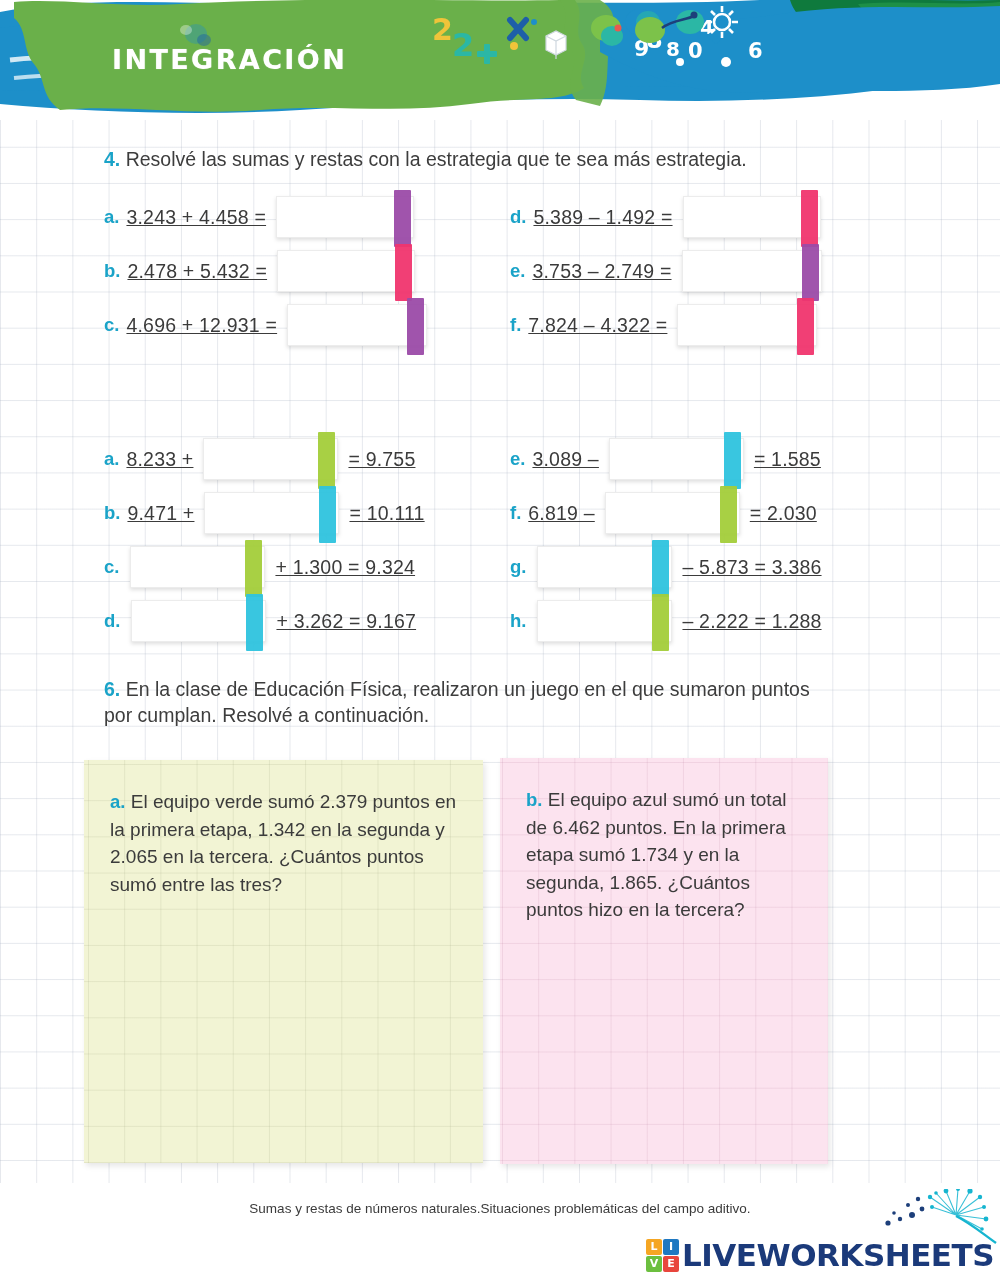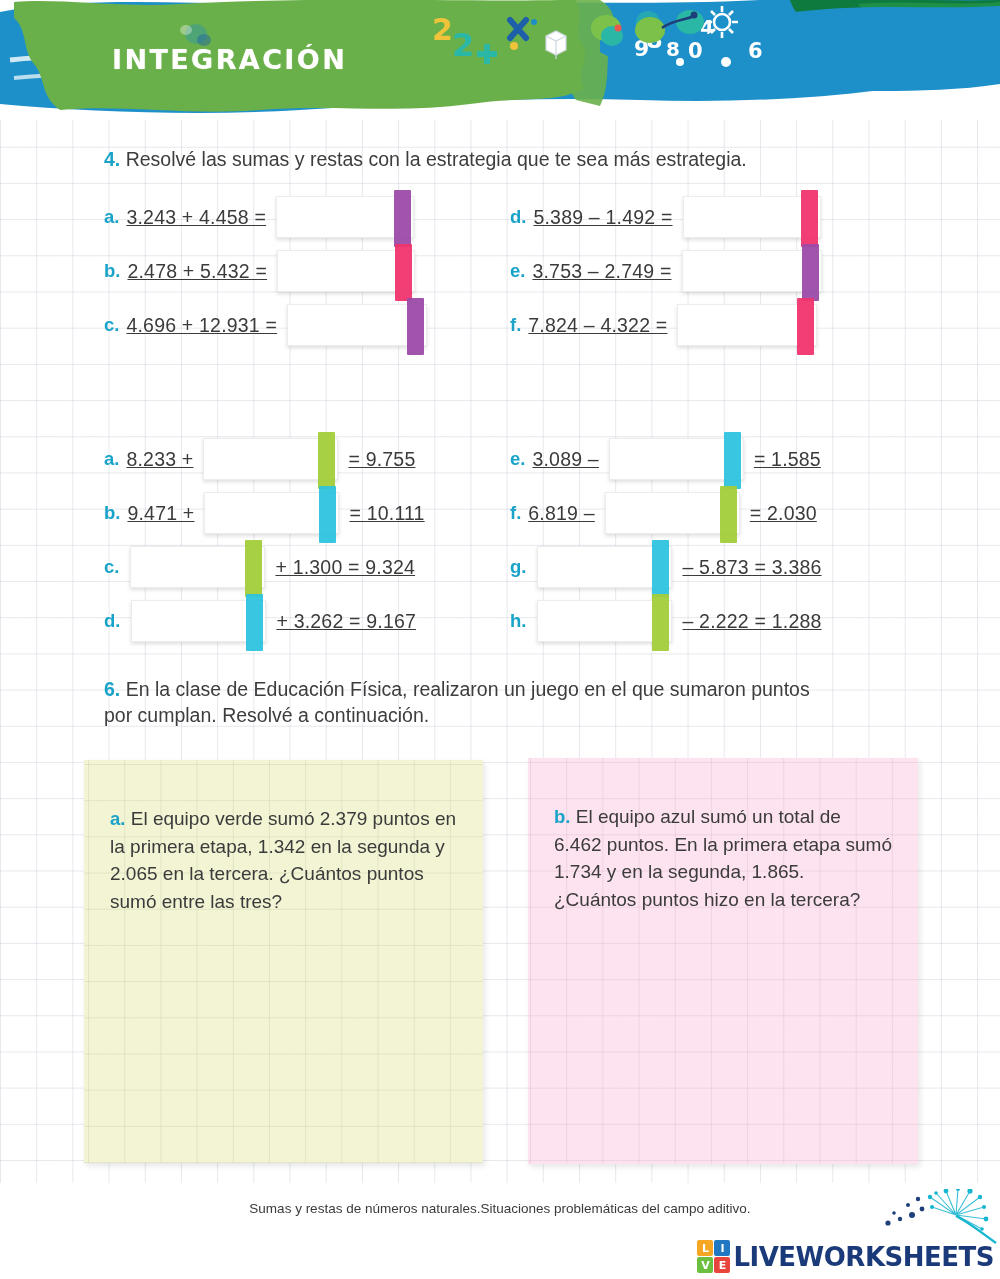--- a/index.html
+++ b/index.html
@@ -107,21 +107,21 @@
     opacity: .95;
   }
   .tab-purple { --tab: #9B4BA8; }
   .tab-pink   { --tab: #F0356E; }
   .tab-green  { --tab: #A3CD3A; }
   .tab-cyan   { --tab: #2EC3DE; }
 
   
   .panel {
     position: absolute;
-    padding: 45px 26px 0 26px;
+    padding: 28px 26px 0 26px;
     font-size: 19px;
     line-height: 1.45;
     color: #3b3b3b;
     box-shadow: 2px 3px 6px rgba(0,0,0,0.10);
   }
   .panel-yellow {
     background-color: #f2f4d4;
     background-image:
       linear-gradient(to right, rgba(170,175,140,0.22) 1px, transparent 1px),
       linear-gradient(to bottom, rgba(170,175,140,0.22) 1px, transparent 1px);
@@ -178,21 +178,21 @@
     color: #ffffff;
     border-radius: 2px;
   }
   .lw-L { background: #f5a623; }
   .lw-I { background: #1f78c1; }
   .lw-V { background: #6cbf3f; }
   .lw-E { background: #e8453c; }
   .lw-word {
     font-family: "DejaVu Sans", sans-serif;
     font-weight: 700;
-    font-size: 26px;
+    font-size: 31px;
     letter-spacing: -0.5px;
     color: #1b3a7a;
   }
   .dandelion { position:absolute; right: 2px; bottom: 34px; }
 </style>
 </head>
 <body>
 
 <div class="page"></div>
 <div class="page-white-fade"></div>
@@ -377,21 +377,21 @@
   </div>
 
   <div class="panel panel-yellow" style="left:84px; top:760px; width:399px; height:403px;">
     <p>
       <span class="itemlab">a.</span>
       <span>El equipo verde sumó 2.379 puntos en la primera etapa, 1.342 en la segunda y 2.065 en la tercera. ¿Cuántos puntos sumó entre las tres?</span>
     </p>
     <div style="position:absolute; left:26px; right:20px; top:140px; bottom:14px;"></div>
   </div>
 
-  <div class="panel panel-pink" style="left:528px; top:758px; width:390px; height:406px;">
+  <div class="panel panel-pink" style="left:500px; top:758px; width:328px; height:406px;">
     <p>
       <span class="itemlab">b.</span>
       <span>El equipo azul sumó un total de 6.462 puntos. En la primera etapa sumó 1.734 y en la segunda, 1.865. ¿Cuántos puntos hizo en la tercera?</span>
     </p>
     <div style="position:absolute; left:26px; right:20px; top:140px; bottom:14px;"></div>
   </div>
 </div>
 
 <div class="footer">
   <div class="footer-caption">Sumas y restas de números naturales.Situaciones problemáticas del campo aditivo.</div>

